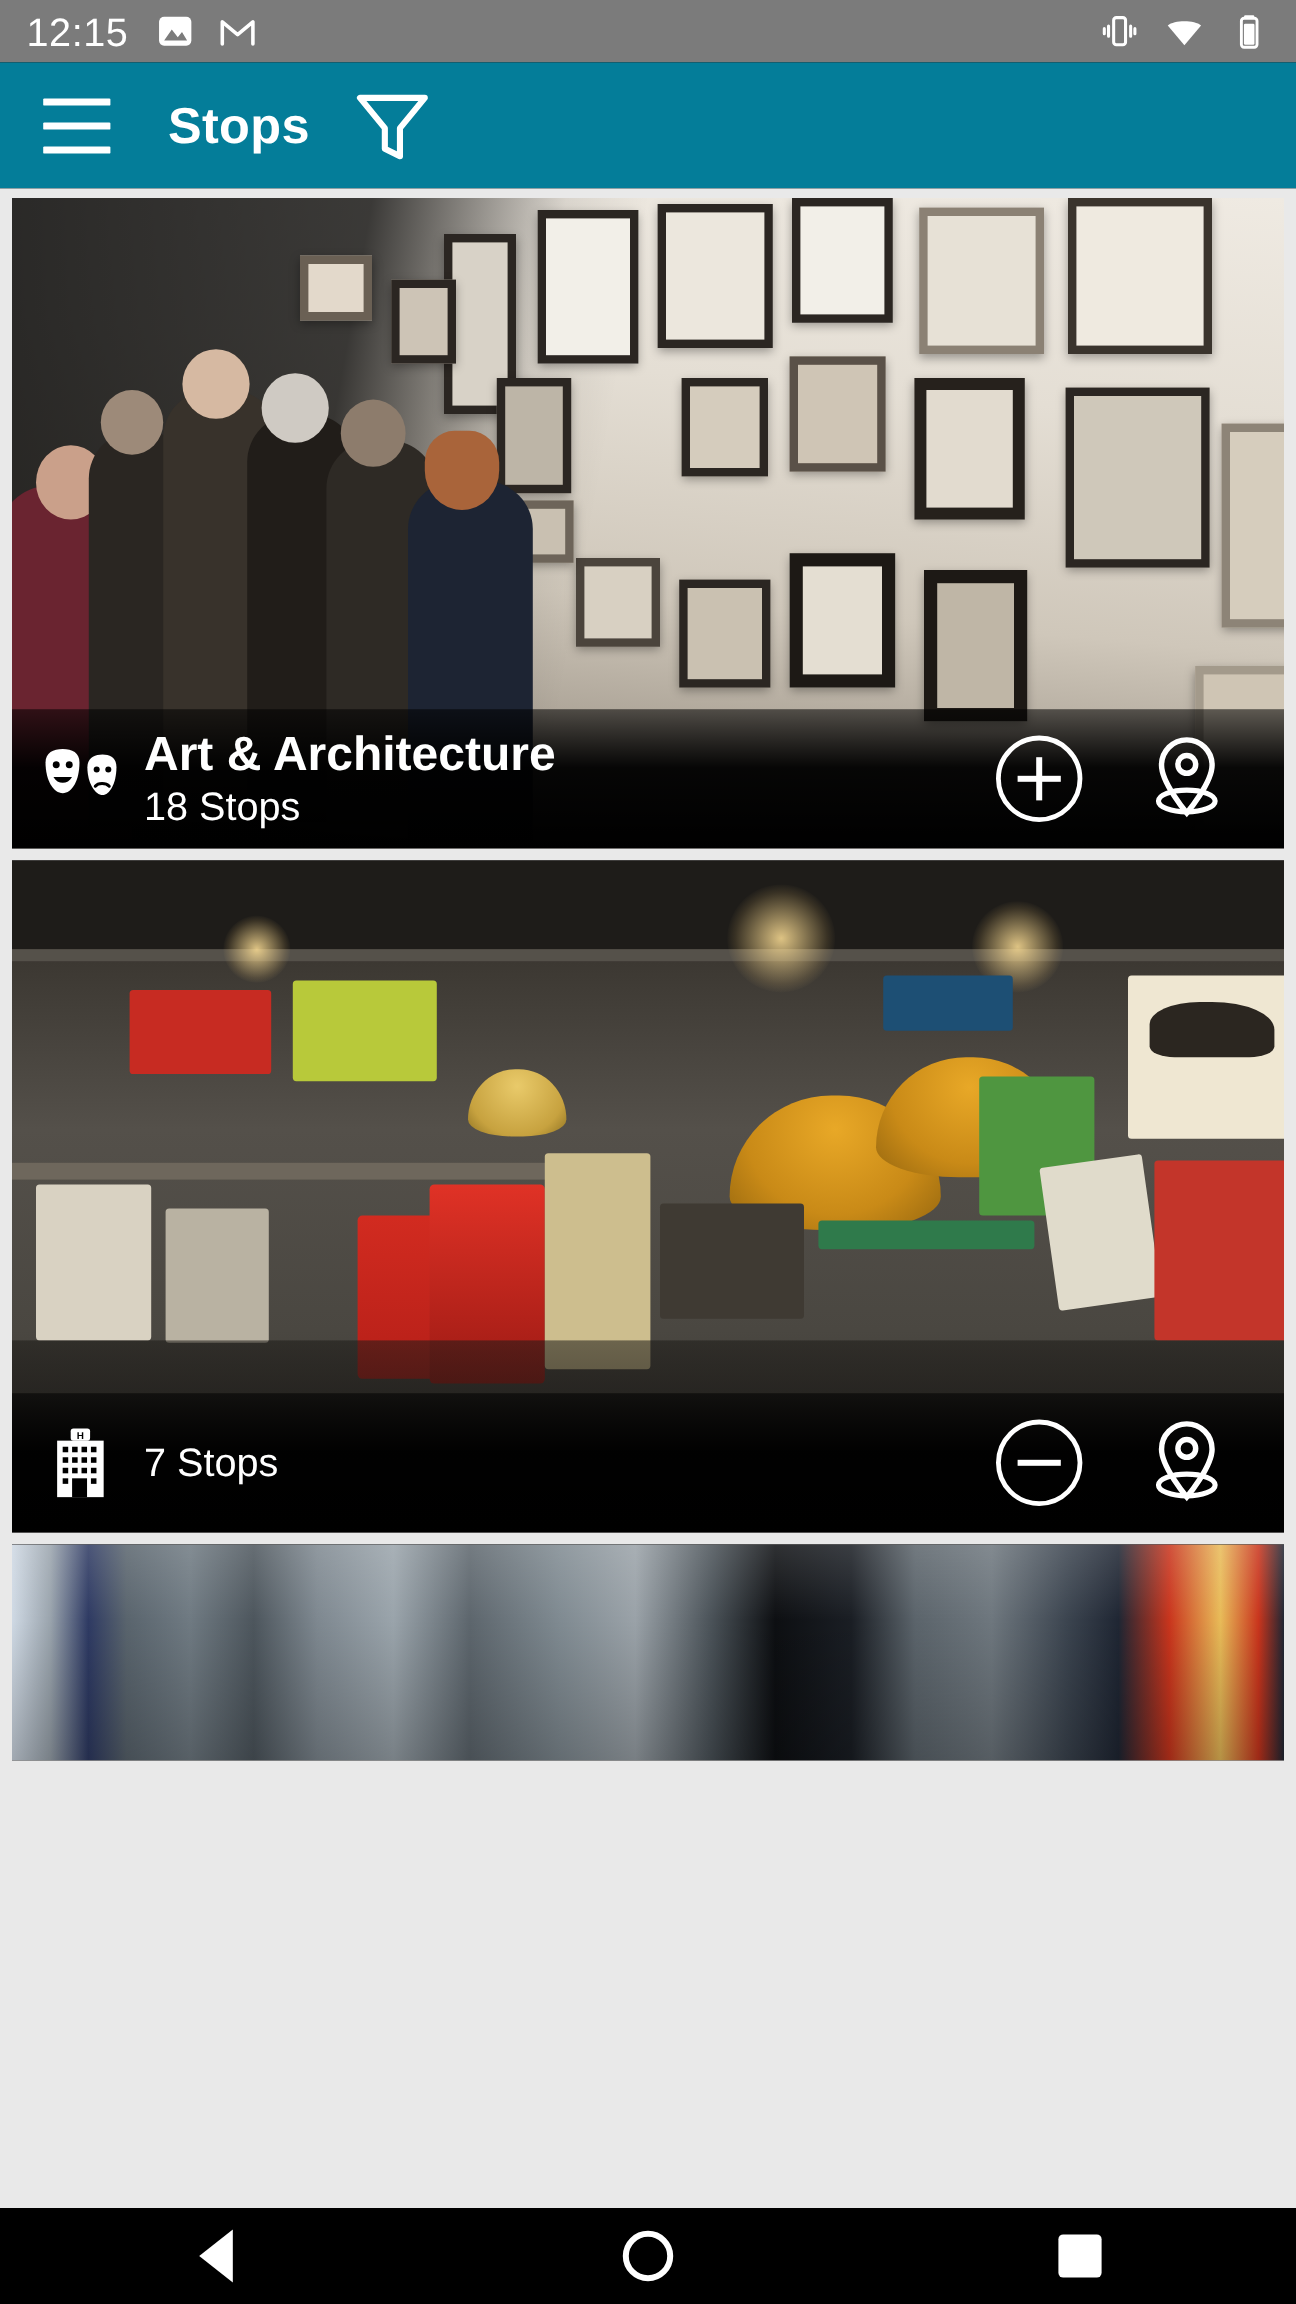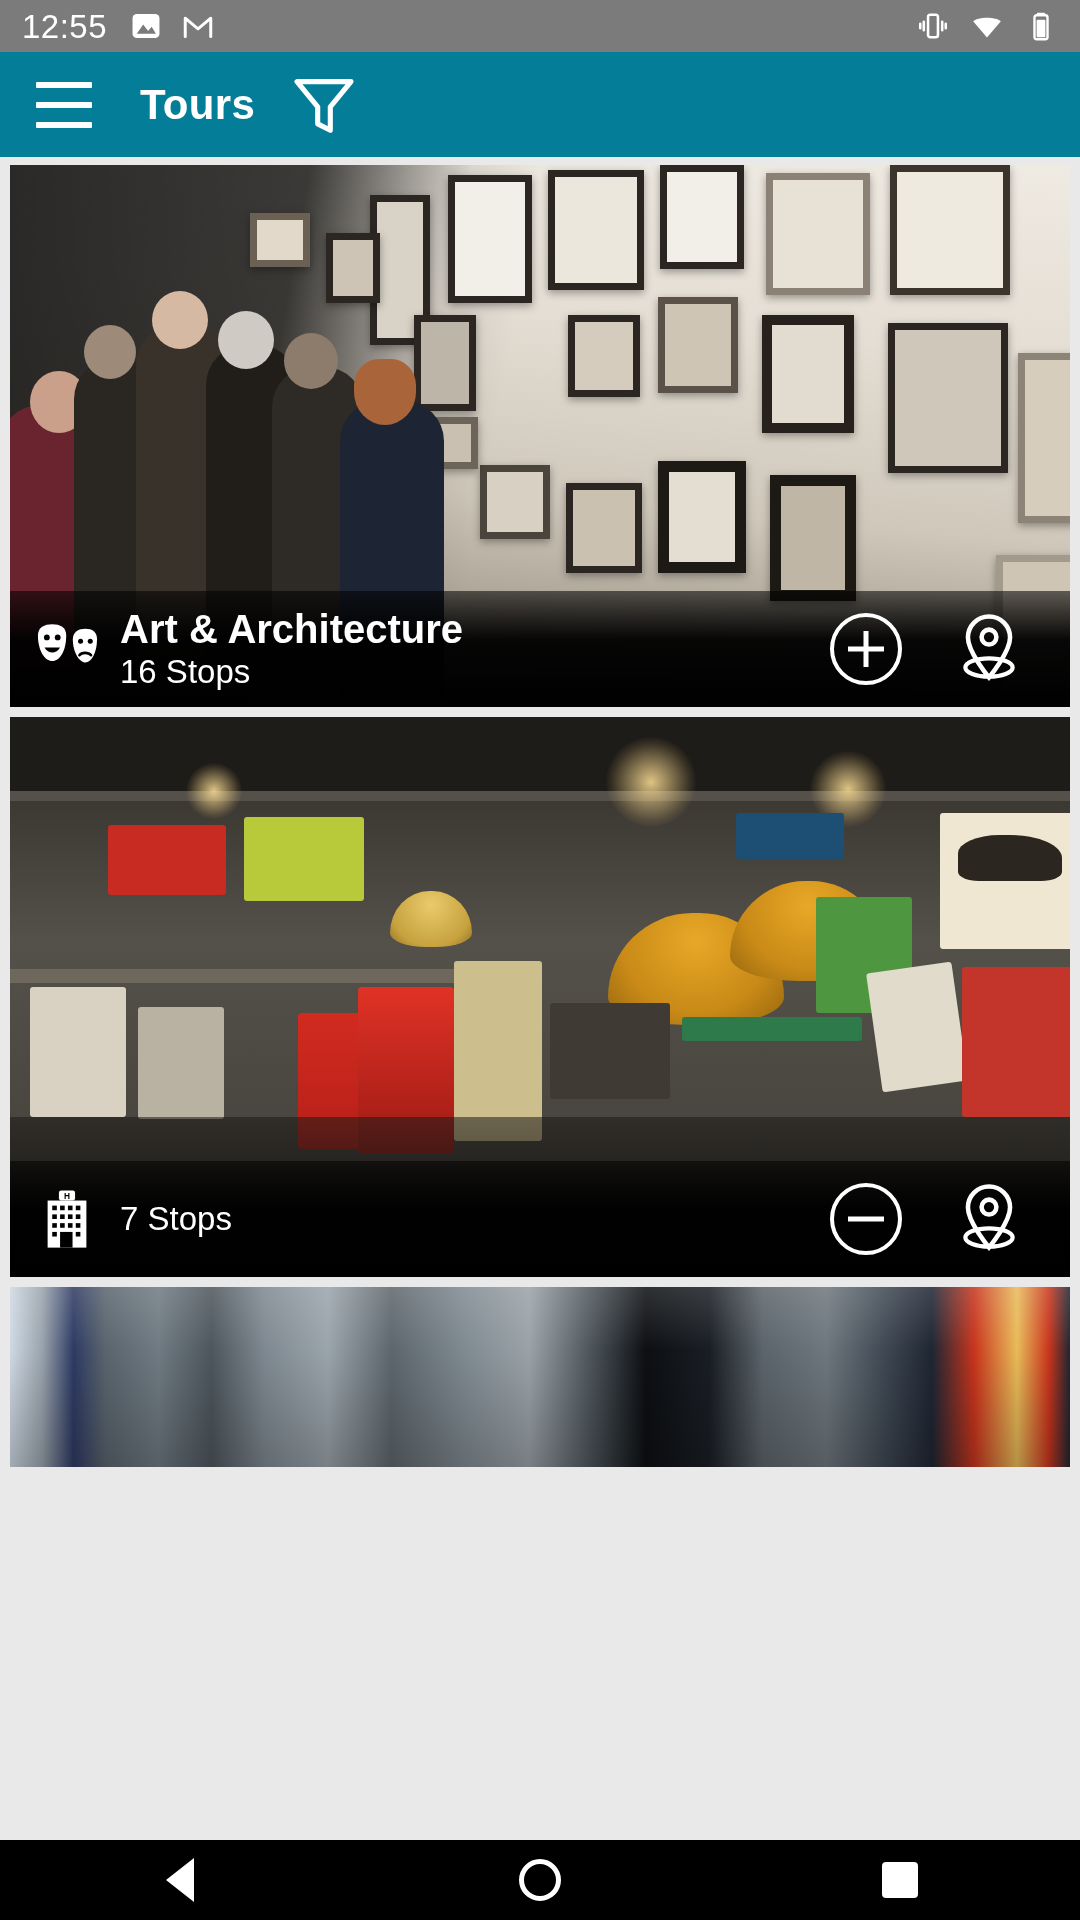--- a/index.html
+++ b/index.html
@@ -304,21 +304,21 @@
   #nav-recent-sq {
     width: 36px; height: 36px;
     background: #fff;
     border-radius: 4px;
   }
 </style>
 </head>
 <body>
 
 <div id="status-bar">
-  <div id="status-clock">12:55</div>
+  <div id="status-clock">12:15</div>
   <div class="status-left-icons">
     <svg class="sb-ico" width="34" height="34" viewBox="0 0 24 24">
       <rect x="2.5" y="3.5" width="19" height="17" rx="3" fill="#fff"></rect>
       <path d="M5.5 17.5 L10 11 L13.5 15.5 L16 12.5 L19 17.5 Z" fill="#7b7b7b"></path>
     </svg>
     <svg class="sb-ico" width="34" height="34" viewBox="0 0 24 24">
       <path d="M3 19.5 V6.5 L12 14 L21 6.5 V19.5" fill="none" stroke="#fff" stroke-width="2.1" stroke-linejoin="round" stroke-linecap="round"></path>
     </svg>
   </div>
   <div class="status-right-icons">
@@ -336,21 +336,21 @@
     </svg>
   </div>
 </div>
 
 <div id="app-bar">
   <div id="menu-button">
     <span></span>
     <span></span>
     <span></span>
   </div>
-  <div id="app-title">Tours</div>
+  <div id="app-title">Stops</div>
   <div id="filter-button">
     <svg width="72" height="72" viewBox="0 0 24 24">
       <path d="M3 4.2 H21 L14.1 12.6 V20.4 L9.9 18.3 V12.6 Z" fill="none" stroke="#fff" stroke-width="1.7" stroke-linejoin="round"></path>
     </svg>
   </div>
 </div>
 
 <div id="tour-list">
 
   <div class="tour-card" style="height:542px;">
@@ -402,21 +402,21 @@
             <circle cx="28" cy="9" r="1.3" fill="#000"></circle>
           <path d="M22.4 16.2 C23.6 14.6 27 14.6 28.4 16.2" fill="none" stroke="#000" stroke-width="1.3" stroke-linecap="round"></path>
           <path d="M1 6 C1 1.8 4.3 0.2 8.4 0.2 C12.5 0.2 15.6 1.8 15.6 6 C15.6 13.8 12.3 19.2 8.4 19.2 C4.5 19.2 1 13.8 1 6 Z" fill="#fff"></path>
           <circle cx="5.6" cy="7" r="1.5" fill="#000"></circle>
             <circle cx="11.2" cy="7" r="1.5" fill="#000"></circle>
           <path d="M4.4 12.2 C6.2 15.6 10.6 15.6 12.4 12.2 Z" fill="#000"></path>
         </svg>
       </div>
       <div class="card-text">
         <div class="card-title">Art &amp; Architecture</div>
-        <div class="card-sub">16 Stops</div>
+        <div class="card-sub">18 Stops</div>
       </div>
       <div class="card-actions">
         <div class="circle-btn plus"></div>
         <div class="pin-btn">
           <svg width="74" height="74" viewBox="0 0 24 26">
             <path d="M12 1.6 C7.9 1.6 4.6 4.9 4.6 9 C4.6 14.2 12 23 12 23 C12 23 19.4 14.2 19.4 9 C19.4 4.9 16.1 1.6 12 1.6 Z" fill="none" stroke="#fff" stroke-width="1.6"></path>
             <circle cx="12" cy="8.8" r="2.6" fill="none" stroke="#fff" stroke-width="1.6"></circle>
             <ellipse cx="12" cy="19.5" rx="8.3" ry="3.2" fill="none" stroke="#fff" stroke-width="1.5"></ellipse>
           </svg>
         </div>

